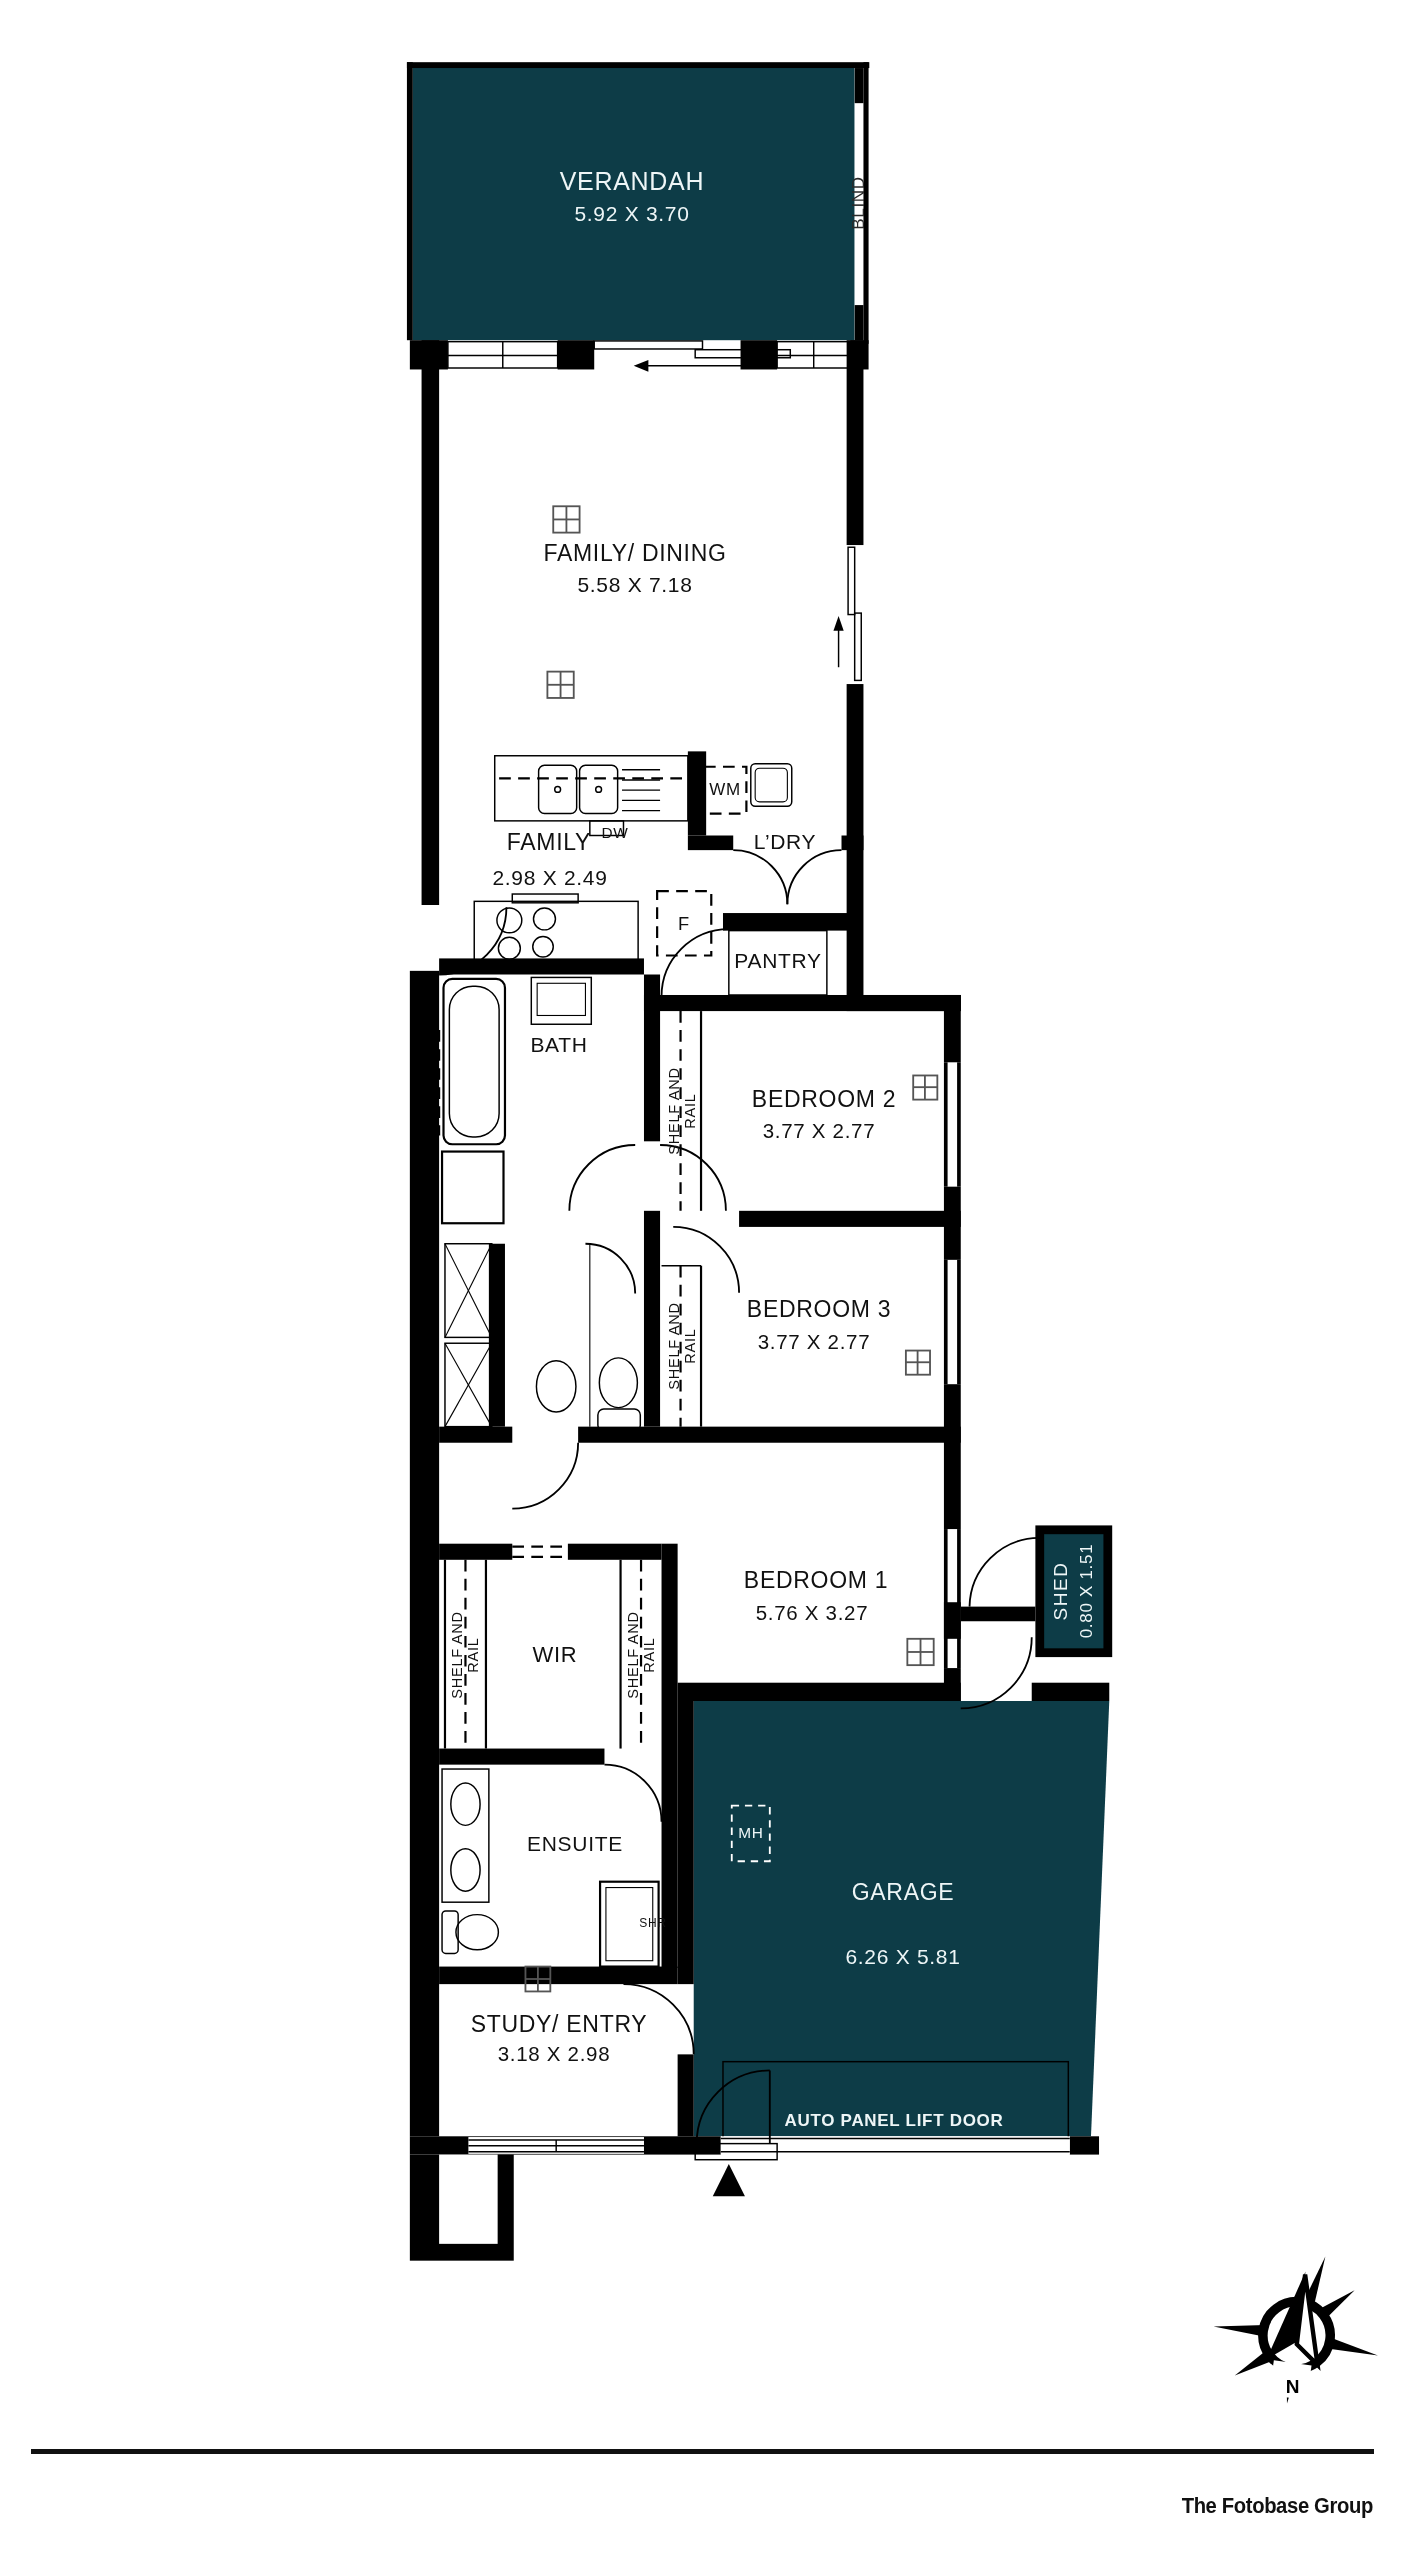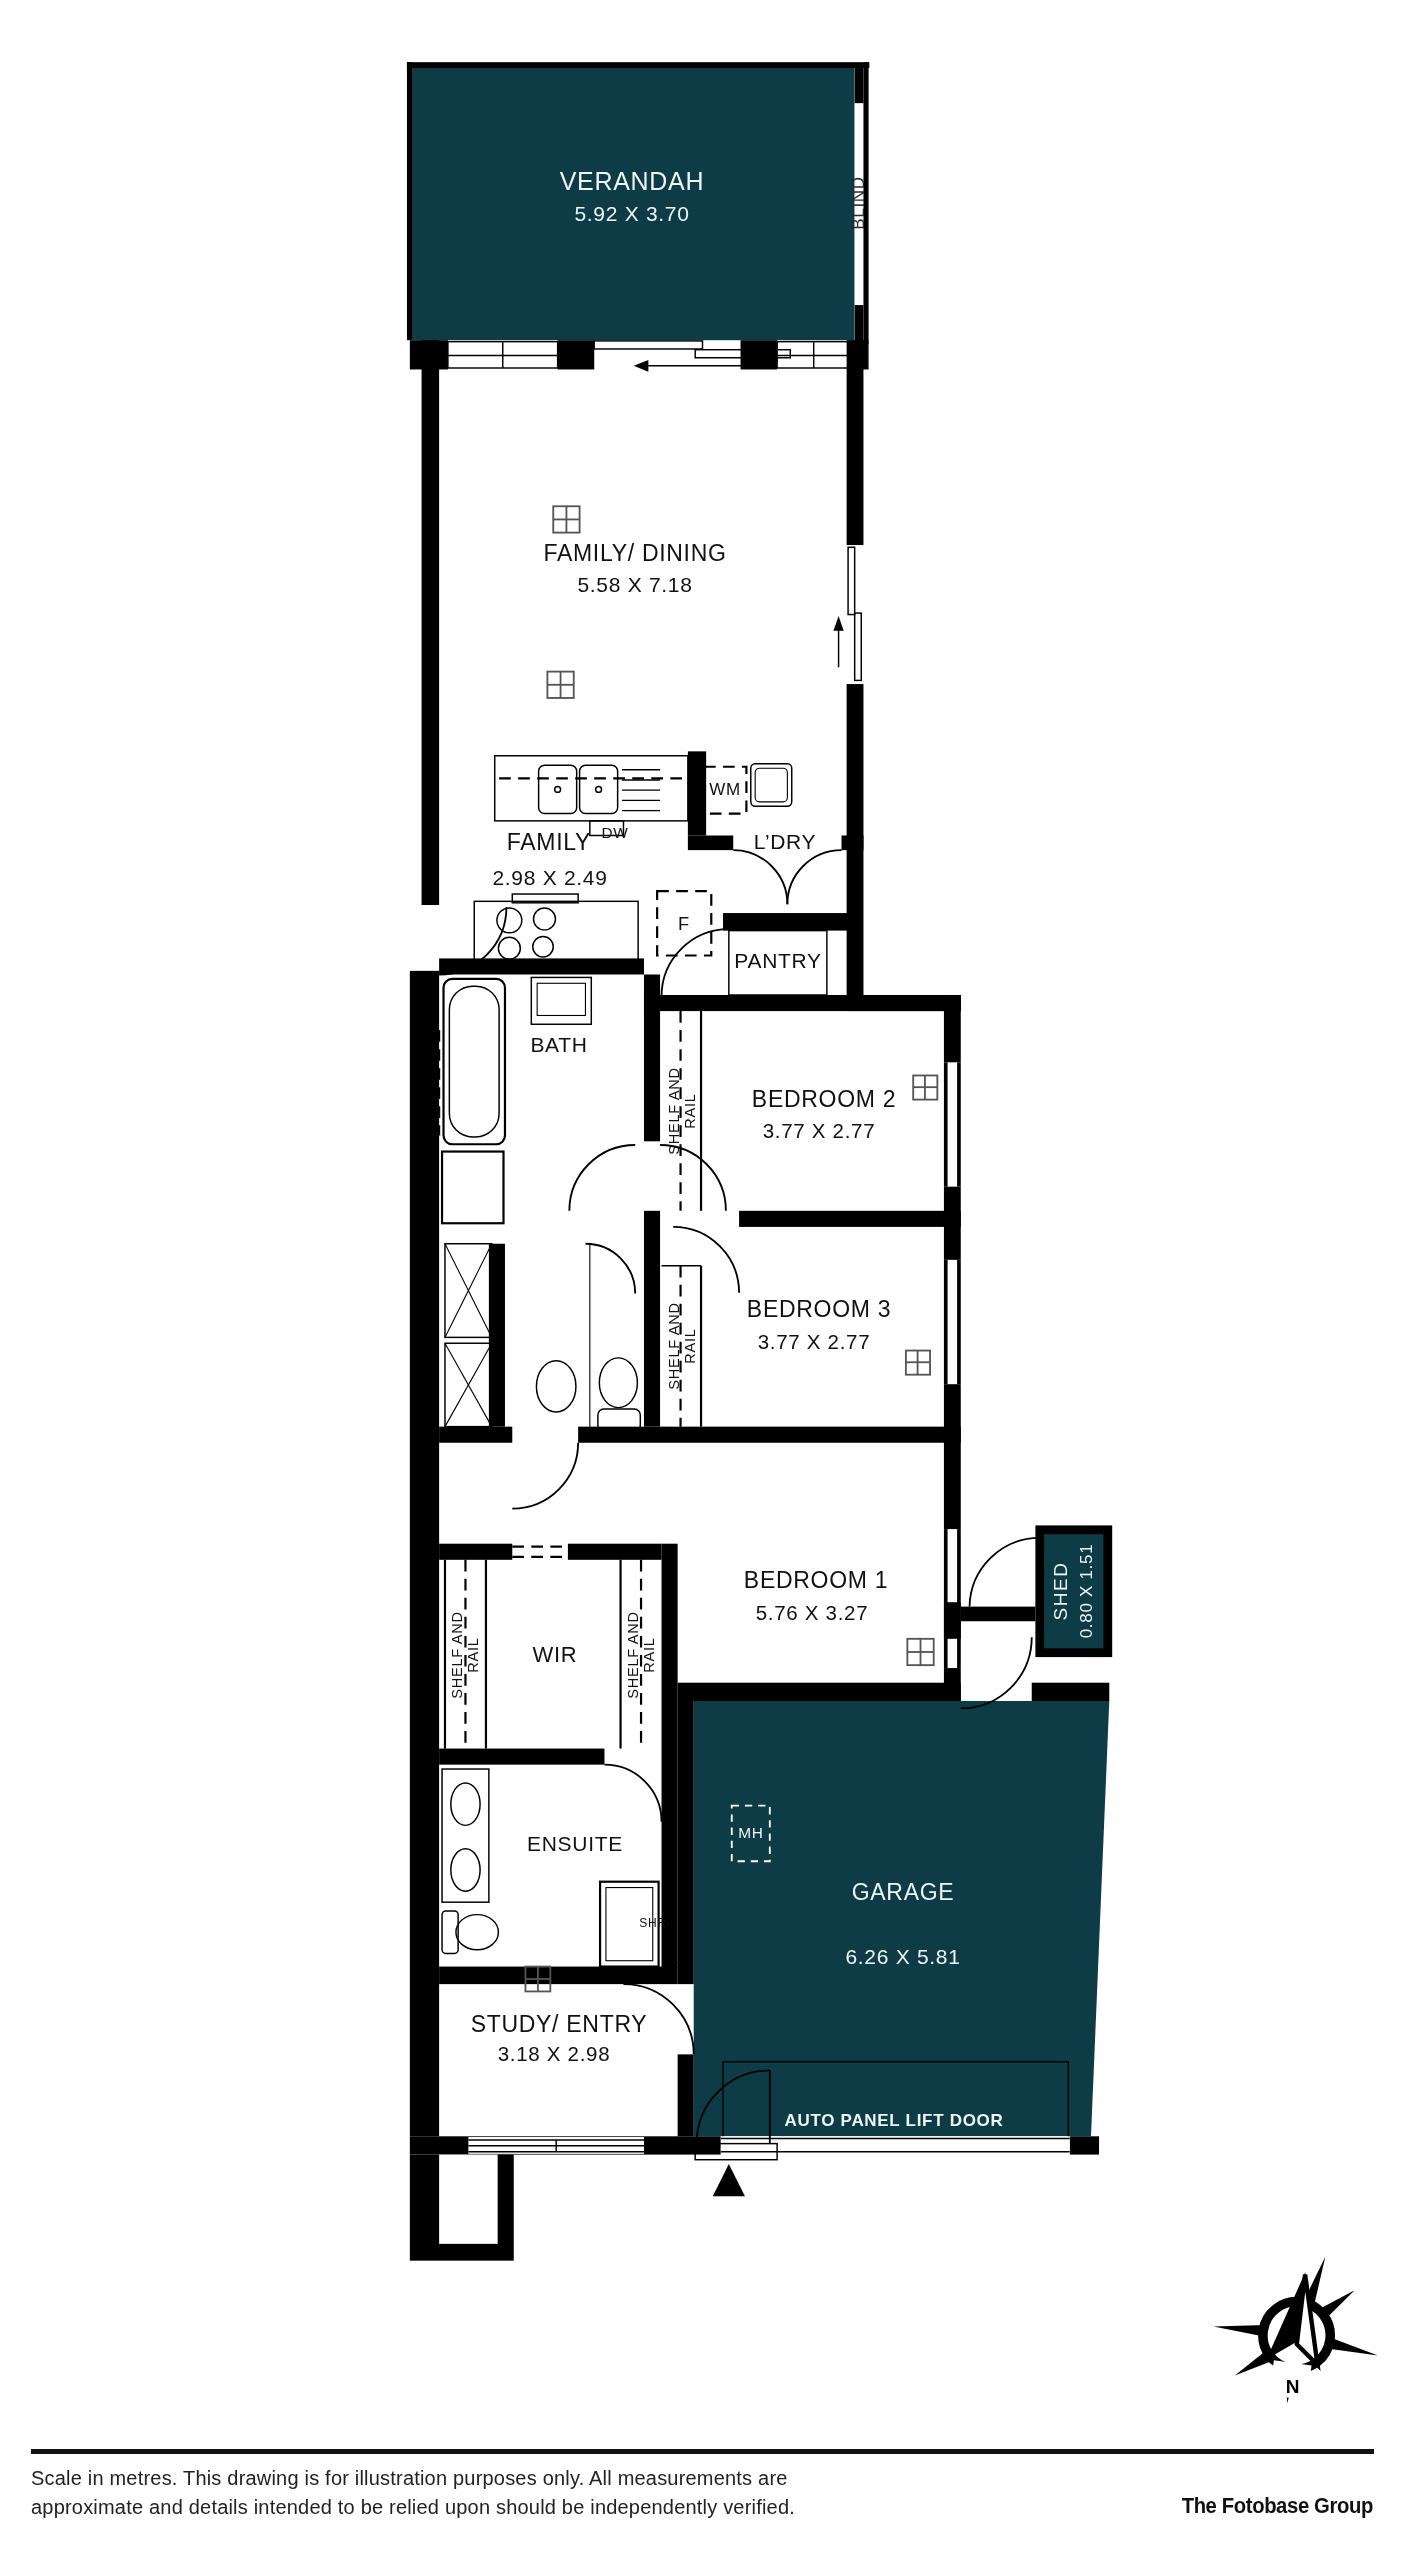--- a/index.html
+++ b/index.html
@@ -335,18 +335,16 @@
   <div class="lbl wt f32" style="left:903px;top:1893px;">GARAGE</div>
   <div class="lbl wt f29" style="left:903px;top:1925px;margin-top:32px;">6.26 X 5.81</div>
   <div class="lbl wt f23" style="left:894px;top:2121px;font-weight:bold;">AUTO PANEL LIFT DOOR</div>
 
   <div class="lbl f31" style="left:559px;top:2025px;">STUDY/ ENTRY</div>
   <div class="lbl f28" style="left:554px;top:2054px;">3.18 X 2.98</div>
 
   <div class="lbl wt f26" style="left:1293px;top:2387px;font-weight:bold;color:#000;">N</div>
 
   <div class="footer-line"></div>
-  <div class="foot-txt" style="top:2467px;">Scale in metres. This drawing is for illustration purposes only. All measurements are</div>
-  <div class="foot-txt" style="top:2496px;">approximate and details intended to be relied upon should be independently verified.</div>
   <div class="brand">The Fotobase Group</div>
 
 </div>
 
 
 </body></html>

